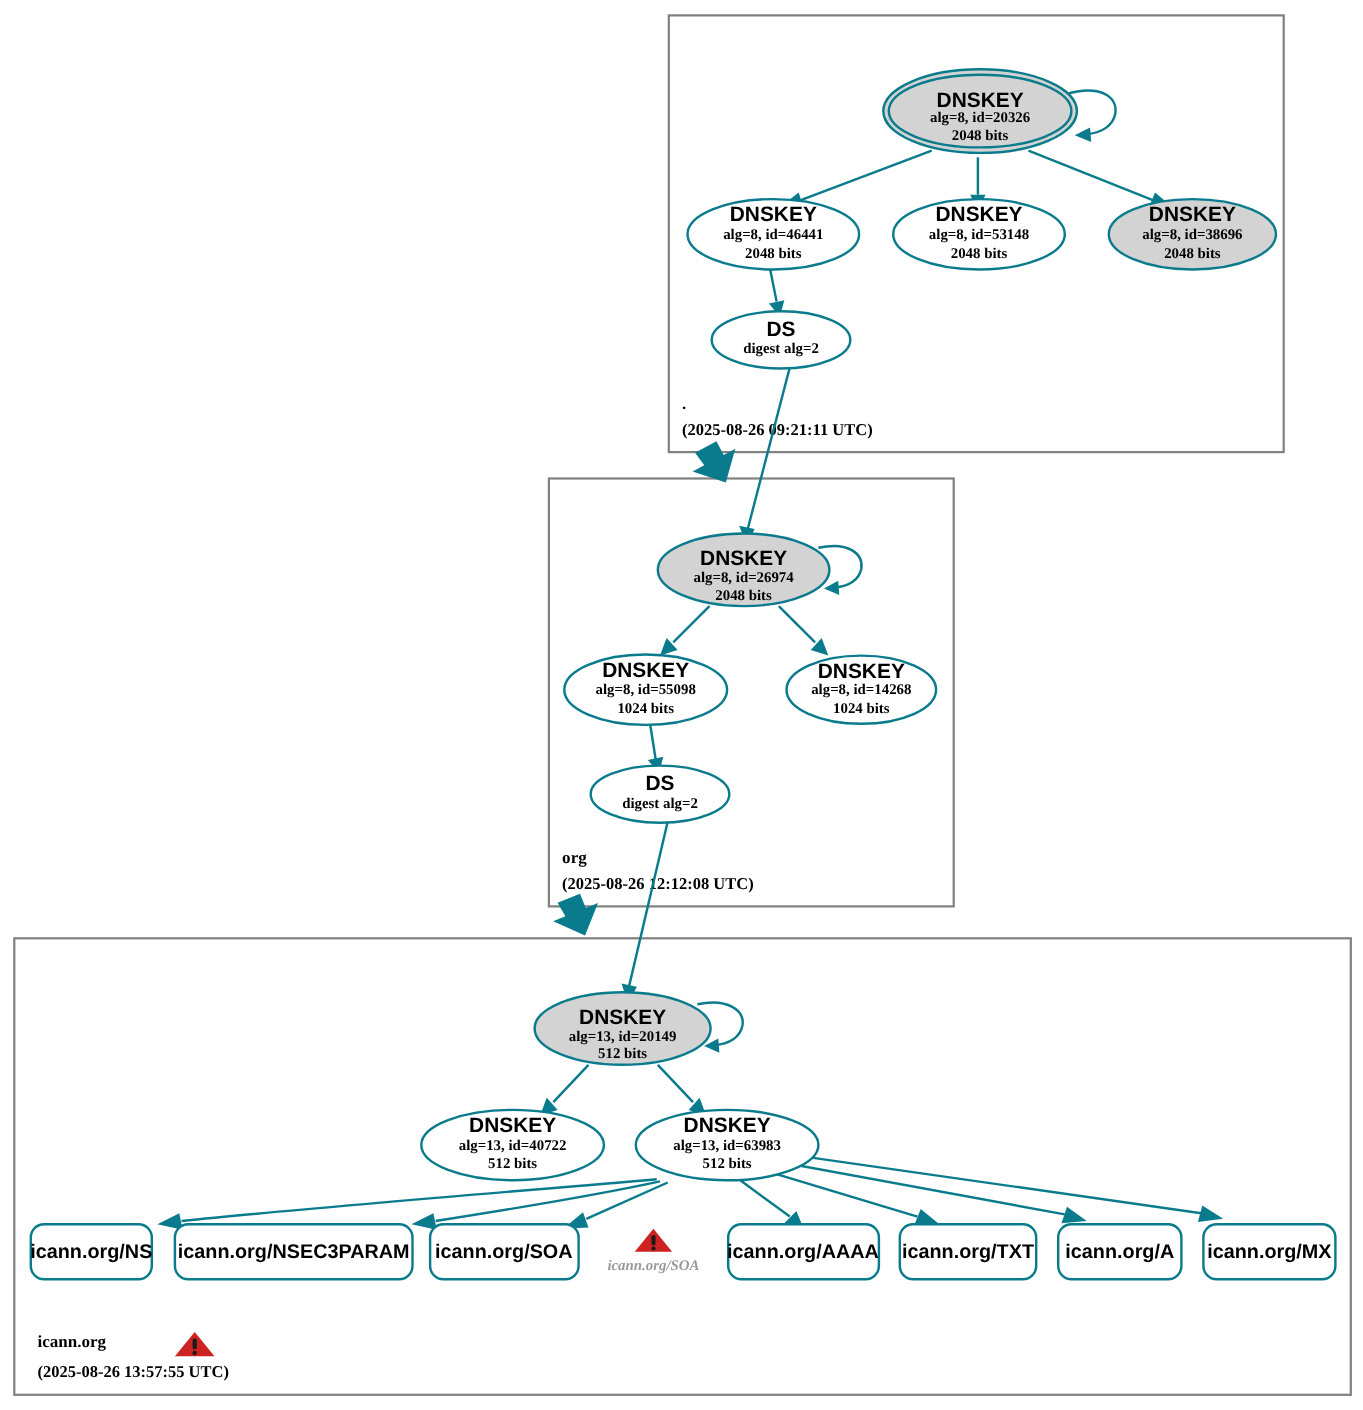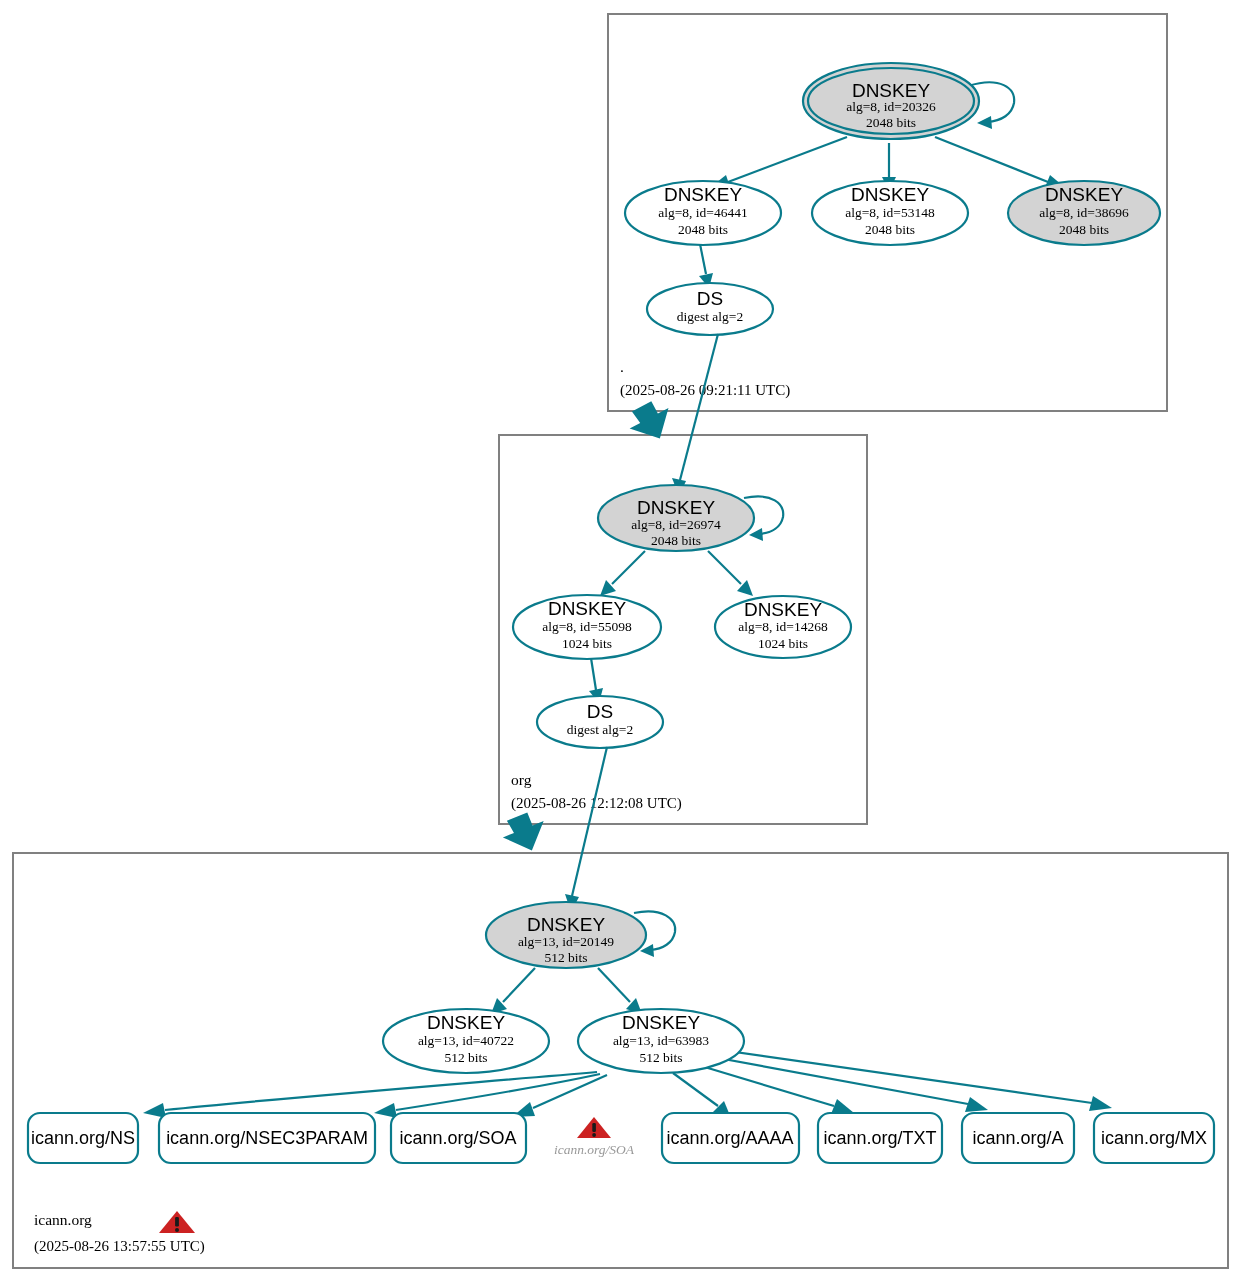--- a/index.html
+++ b/index.html
@@ -9,20 +9,21 @@
   }
   body {
     font-family: "Liberation Serif", "DejaVu Serif", serif;
   }
   #canvas {
     position: relative;
     width: 1239px;
     height: 1282px;
     background: #ffffff;
     overflow: hidden;
+    font-weight: bold;
   }
   svg#graph {
     position: absolute;
     left: 0;
     top: 0;
     width: 1239px;
     height: 1282px;
   }
   .zone-box {
     fill: none;

